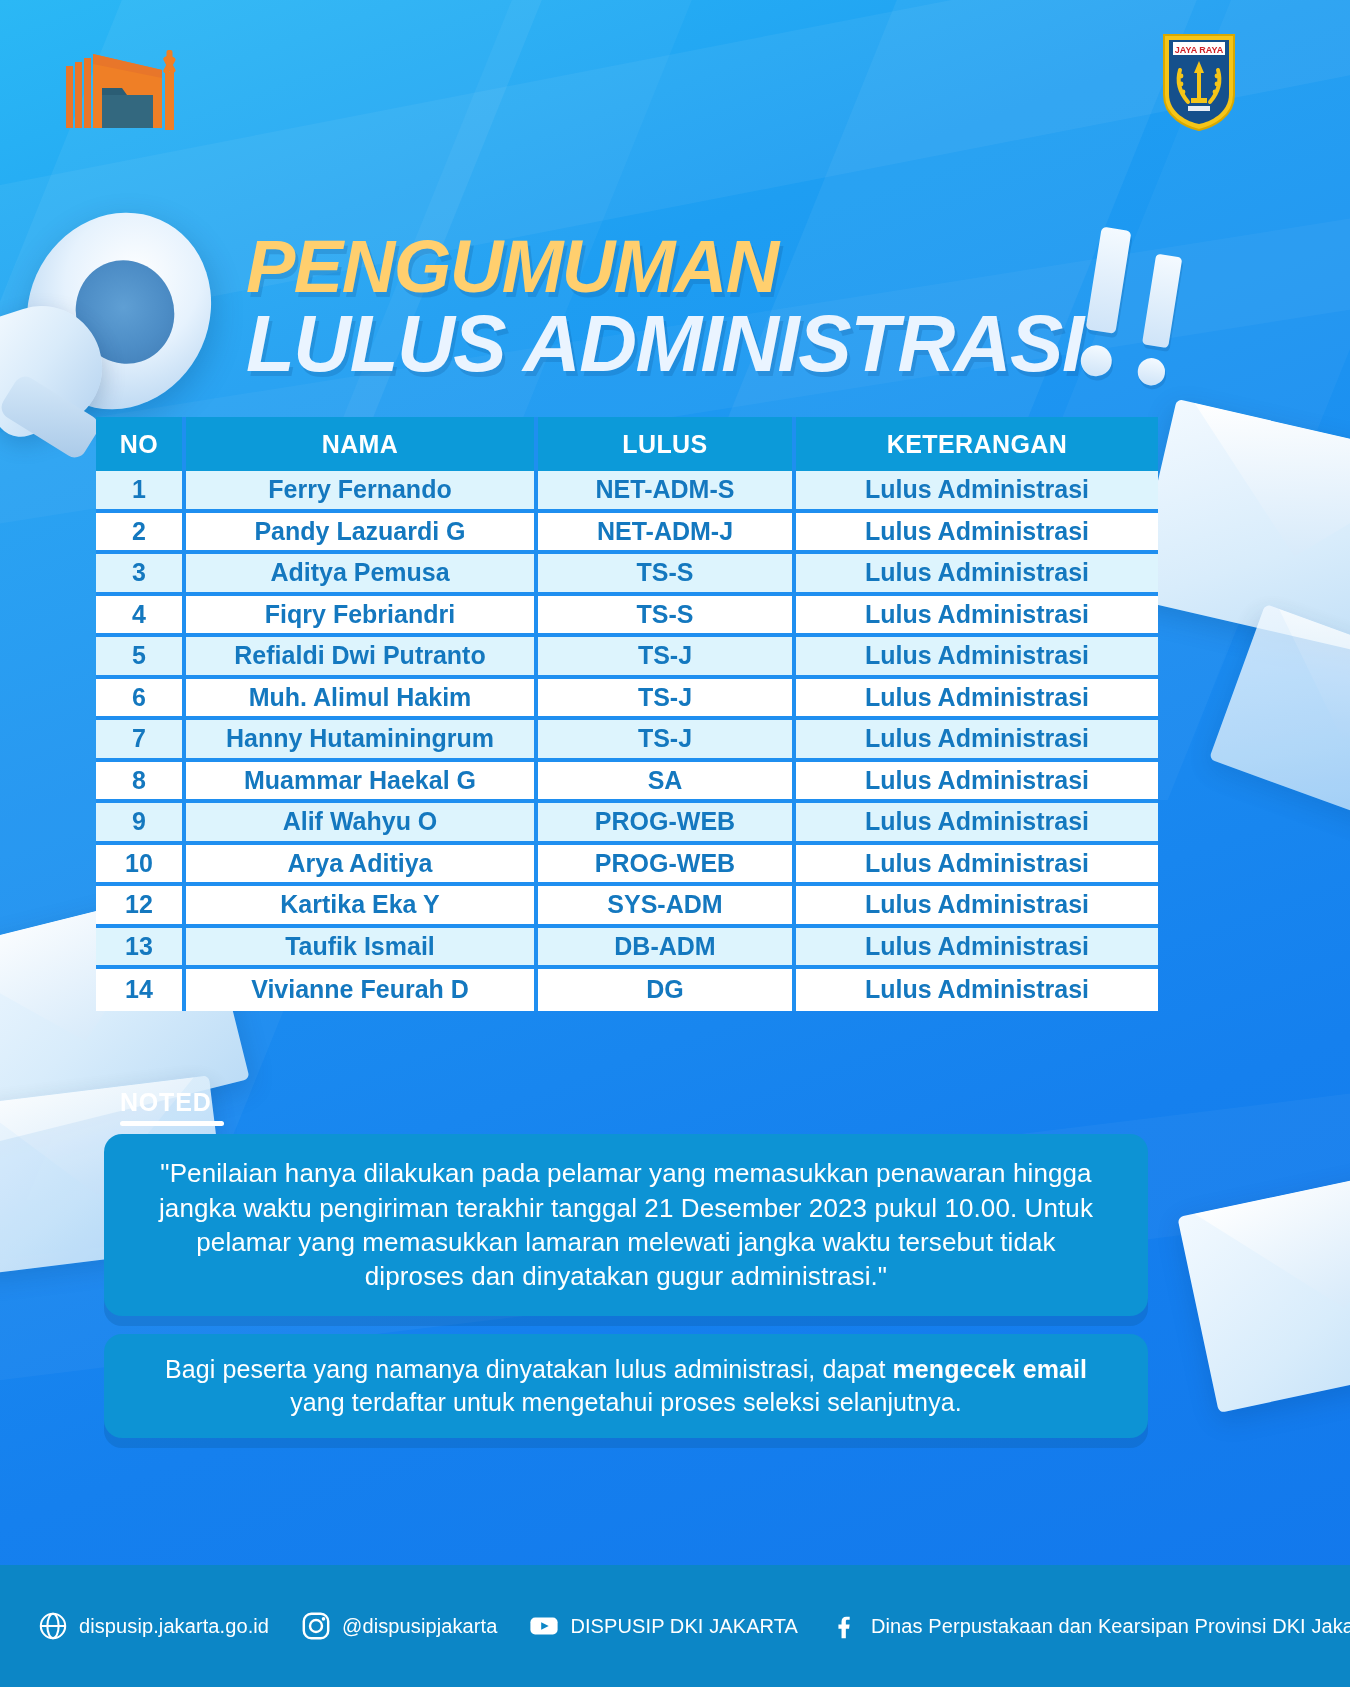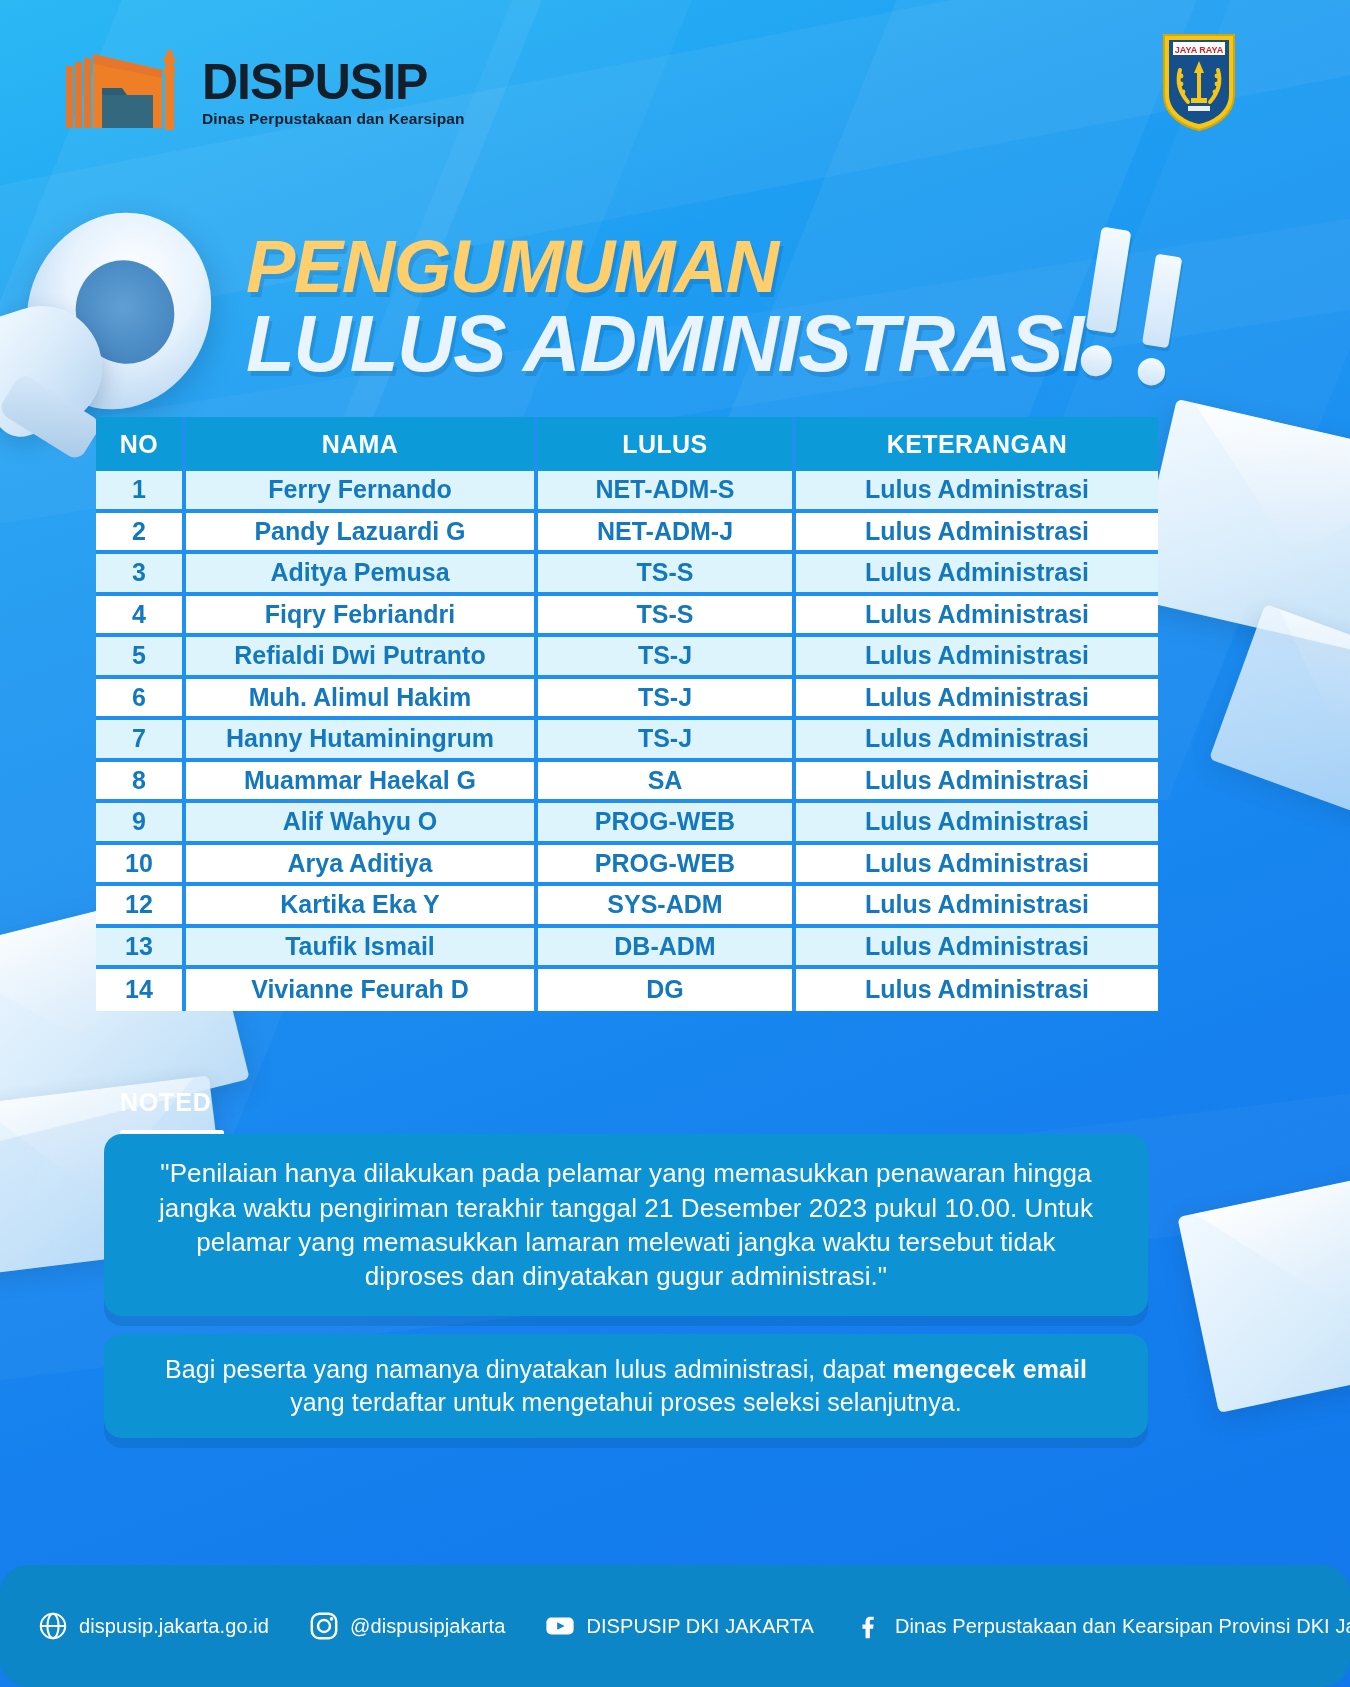--- a/index.html
+++ b/index.html
@@ -240,21 +240,21 @@
   #noted-wrap {
     position: absolute;
     left: 120px; top: 1088px;
   }
   #noted-label {
     display: inline-block;
     font-size: 25px;
     font-weight: 800;
     color: #ffffff;
     letter-spacing: 0.8px;
-    padding-bottom: 13px;
+    padding-bottom: 4px;
   }
   #noted-rule {
     width: 104px; height: 5px;
     background: #ffffff;
     border-radius: 3px;
   }
 
   .note-box {
     position: absolute;
     left: 104px;
@@ -289,22 +289,21 @@
 
   
   #footer {
     position: absolute;
     left: 0; bottom: 0;
     width: 1350px; height: 122px;
     background: #0c86c6;
     display: flex;
     align-items: center;
     padding-left: 38px;
-    gap: 12px;
-    border-radius: 28px;
+    gap: 4px;
   }
   .foot-item {
     display: flex;
     align-items: center;
     gap: 11px;
     color: #ffffff;
   }
   .foot-item + .foot-item { margin-left: 28px; }
   .foot-label { font-size: 20px; font-weight: 400; letter-spacing: 0.1px; white-space: nowrap; }
   .foot-icon { width: 30px; height: 30px; flex: 0 0 auto; display: block; }
@@ -347,24 +346,20 @@
           <path d="M27 6 L96 22 L96 30 L27 16 Z" fill="#e8762a"></path>
           <path d="M36 40 h20 l5 7 h26 v33 H36 Z" fill="#2b5d74"></path>
           <rect x="36" y="47" width="51" height="33" fill="#33687f"></rect>
           <rect x="99" y="24" width="9" height="58" fill="#ef7f26"></rect>
           <g fill="#ef7f26">
             <rect x="100.5" y="8" width="6" height="18" rx="2" transform="rotate(-28 103 17)"></rect>
             <rect x="100.5" y="8" width="6" height="18" rx="2" transform="rotate(28 103 17)"></rect>
             <rect x="100.5" y="2" width="6" height="20" rx="2"></rect>
           </g>
         </svg>
-      </div>
-      <div id="logo-text-wrap">
-        <div id="logo-title">DISPUSIP</div>
-        <div id="logo-sub">Dinas Perpustakaan dan Kearsipan</div>
       </div>
     </div>
 
     <div id="jakarta-emblem">
       <svg viewBox="0 0 78 100" width="78" height="100" aria-hidden="true">
         <path d="M4 3 h70 v60 c0 22 -22 32 -35 35 C26 95 4 85 4 63 Z" fill="#f5c518" stroke="#d9a800" stroke-width="2"></path>
         <path d="M9 8 h60 v54 c0 19 -19 28 -30 30 C28 90 9 81 9 62 Z" fill="#15508c"></path>
         <rect x="13" y="10" width="52" height="13" fill="#ffffff"></rect>
         <text x="39" y="20.5" font-family="Liberation Sans, sans-serif" font-size="9" font-weight="700" fill="#cf2027" text-anchor="middle">JAYA RAYA</text>
         <path d="M39 29 l5 12 h-10 Z" fill="#f5c518"></path>

